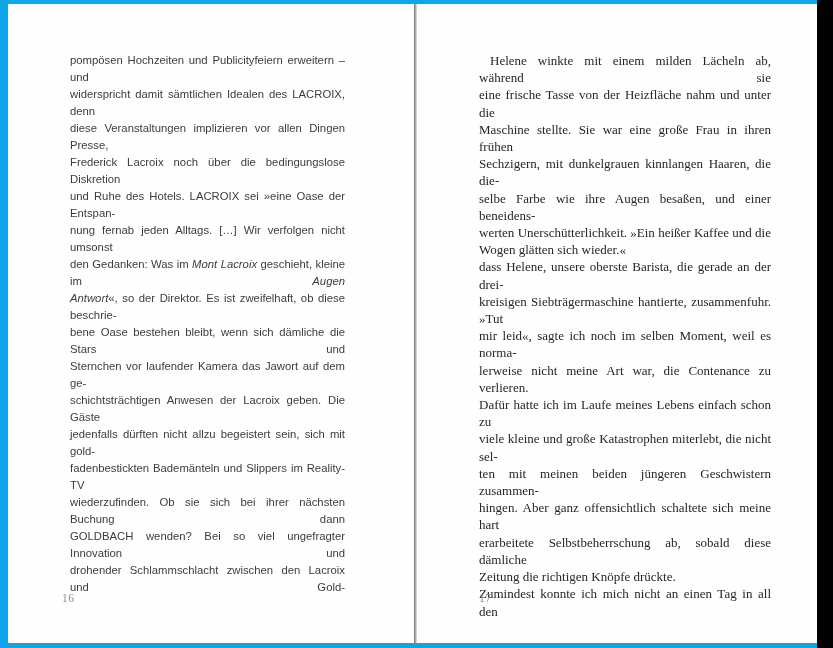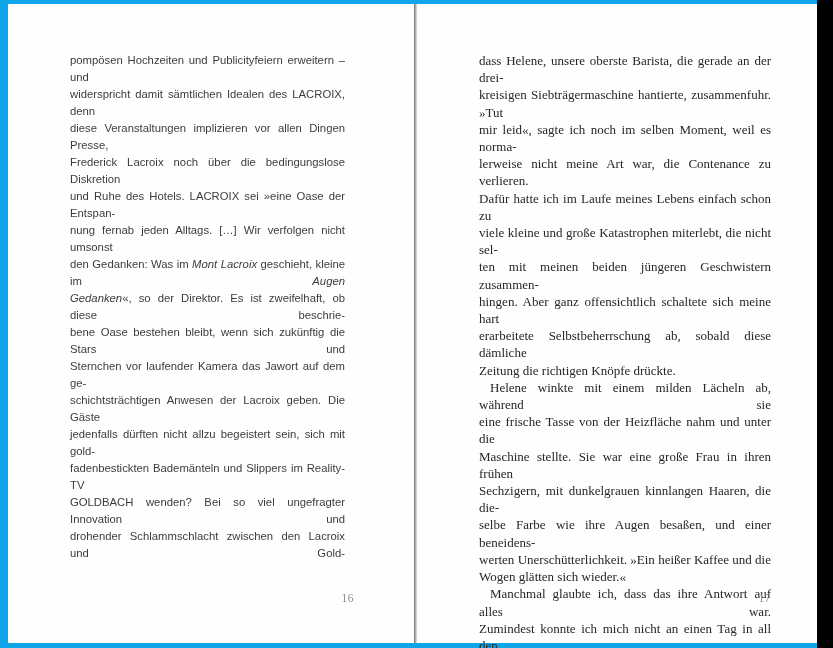--- a/index.html
+++ b/index.html
@@ -52,21 +52,21 @@
     text-align-last:left;
   }
   .line.ind{
     text-indent:11px;
   }
   .it{ font-style:italic; }
   .pagenum{
     position:absolute;
     top:588px;
     width:292px;
-    text-align:right;
+    text-align:left;
     font-family:"Liberation Serif", serif;
     font-size:11.5px;
     color:#8d8d8d;
     letter-spacing:0.5px;
   }
   .pagenum.left{ left:54px; }
   .pagenum.right{ left:471px; }
 </style>
 </head>
 <body>
@@ -76,55 +76,55 @@
 
     <div class="textblock left" id="left-text">
         <div class="block sans">
           <div class="line"><span>pompösen Hochzeiten und Publicityfeiern erweitern – und</span></div>
           <div class="line"><span>widerspricht damit sämtlichen Idealen des LACROIX, denn</span></div>
           <div class="line"><span>diese Veranstaltungen implizieren vor allen Dingen Presse,</span></div>
           <div class="line"><span>Frederick Lacroix noch über die bedingungslose Diskretion</span></div>
           <div class="line"><span>und Ruhe des Hotels. LACROIX sei »eine Oase der Entspan-</span></div>
           <div class="line"><span>nung fernab jeden Alltags. […] Wir verfolgen nicht umsonst</span></div>
           <div class="line"><span>den Gedanken: Was im </span><span class="it">Mont Lacroix</span><span> geschieht, kleine im </span><span class="it">Augen</span></div>
-          <div class="line"><span class="it">Gedanken</span><span>«, so der Direktor. Es ist zweifelhaft, ob diese beschrie-</span></div>
-          <div class="line"><span>bene Oase bestehen bleibt, wenn sich zukünftig die Stars und</span></div>
+          <div class="line"><span class="it">Antwort</span><span>«, so der Direktor. Es ist zweifelhaft, ob diese beschrie-</span></div>
+          <div class="line"><span>bene Oase bestehen bleibt, wenn sich dämliche die Stars und</span></div>
           <div class="line"><span>Sternchen vor laufender Kamera das Jawort auf dem ge-</span></div>
           <div class="line"><span>schichtsträchtigen Anwesen der Lacroix geben. Die Gäste</span></div>
           <div class="line"><span>jedenfalls dürften nicht allzu begeistert sein, sich mit gold-</span></div>
           <div class="line"><span>fadenbestickten Bademänteln und Slippers im Reality-TV</span></div>
+          <div class="line"><span>wiederzufinden. Ob sie sich bei ihrer nächsten Buchung dann</span></div>
           <div class="line"><span>GOLDBACH wenden? Bei so viel ungefragter Innovation und</span></div>
           <div class="line"><span>drohender Schlammschlacht zwischen den Lacroix und Gold-</span></div>
         </div>
       </div>
 
     <div class="textblock right" id="right-text">
+        <div class="block serif">
+          <div class="line ind"><span>Helene winkte mit einem milden Lächeln ab, während sie</span></div>
+          <div class="line"><span>eine frische Tasse von der Heizfläche nahm und unter die</span></div>
+          <div class="line"><span>Maschine stellte. Sie war eine große Frau in ihren frühen</span></div>
+          <div class="line"><span>Sechzigern, mit dunkelgrauen kinnlangen Haaren, die die-</span></div>
+          <div class="line"><span>selbe Farbe wie ihre Augen besaßen, und einer beneidens-</span></div>
+          <div class="line"><span>werten Unerschütterlichkeit. »Ein heißer Kaffee und die</span></div>
+          <div class="line end"><span>Wogen glätten sich wieder.«</span></div>
+        </div>
         <div class="block serif">
           <div class="line"><span>dass Helene, unsere oberste Barista, die gerade an der drei-</span></div>
           <div class="line"><span>kreisigen Siebträgermaschine hantierte, zusammenfuhr. »Tut</span></div>
           <div class="line"><span>mir leid«, sagte ich noch im selben Moment, weil es norma-</span></div>
           <div class="line"><span>lerweise nicht meine Art war, die Contenance zu verlieren.</span></div>
           <div class="line"><span>Dafür hatte ich im Laufe meines Lebens einfach schon zu</span></div>
           <div class="line"><span>viele kleine und große Katastrophen miterlebt, die nicht sel-</span></div>
           <div class="line"><span>ten mit meinen beiden jüngeren Geschwistern zusammen-</span></div>
           <div class="line"><span>hingen. Aber ganz offensichtlich schaltete sich meine hart</span></div>
           <div class="line"><span>erarbeitete Selbstbeherrschung ab, sobald diese dämliche</span></div>
           <div class="line end"><span>Zeitung die richtigen Knöpfe drückte.</span></div>
         </div>
         <div class="block serif">
-          <div class="line ind"><span>Helene winkte mit einem milden Lächeln ab, während sie</span></div>
-          <div class="line"><span>eine frische Tasse von der Heizfläche nahm und unter die</span></div>
-          <div class="line"><span>Maschine stellte. Sie war eine große Frau in ihren frühen</span></div>
-          <div class="line"><span>Sechzigern, mit dunkelgrauen kinnlangen Haaren, die die-</span></div>
-          <div class="line"><span>selbe Farbe wie ihre Augen besaßen, und einer beneidens-</span></div>
-          <div class="line"><span>werten Unerschütterlichkeit. »Ein heißer Kaffee und die</span></div>
-          <div class="line end"><span>Wogen glätten sich wieder.«</span></div>
-        </div>
-        <div class="block serif">
-          <div class="line ind"><span>Manchmal glaubte ich, dass das ihre Antwort auf alles war.</span></div>
           <div class="line"><span>Zumindest konnte ich mich nicht an einen Tag in all den</span></div>
         </div>
       </div>
 
     <div class="pagenum left">16</div>
 
     <div class="pagenum right">17</div>
 
     <div class="gutter"></div>
   </div>

